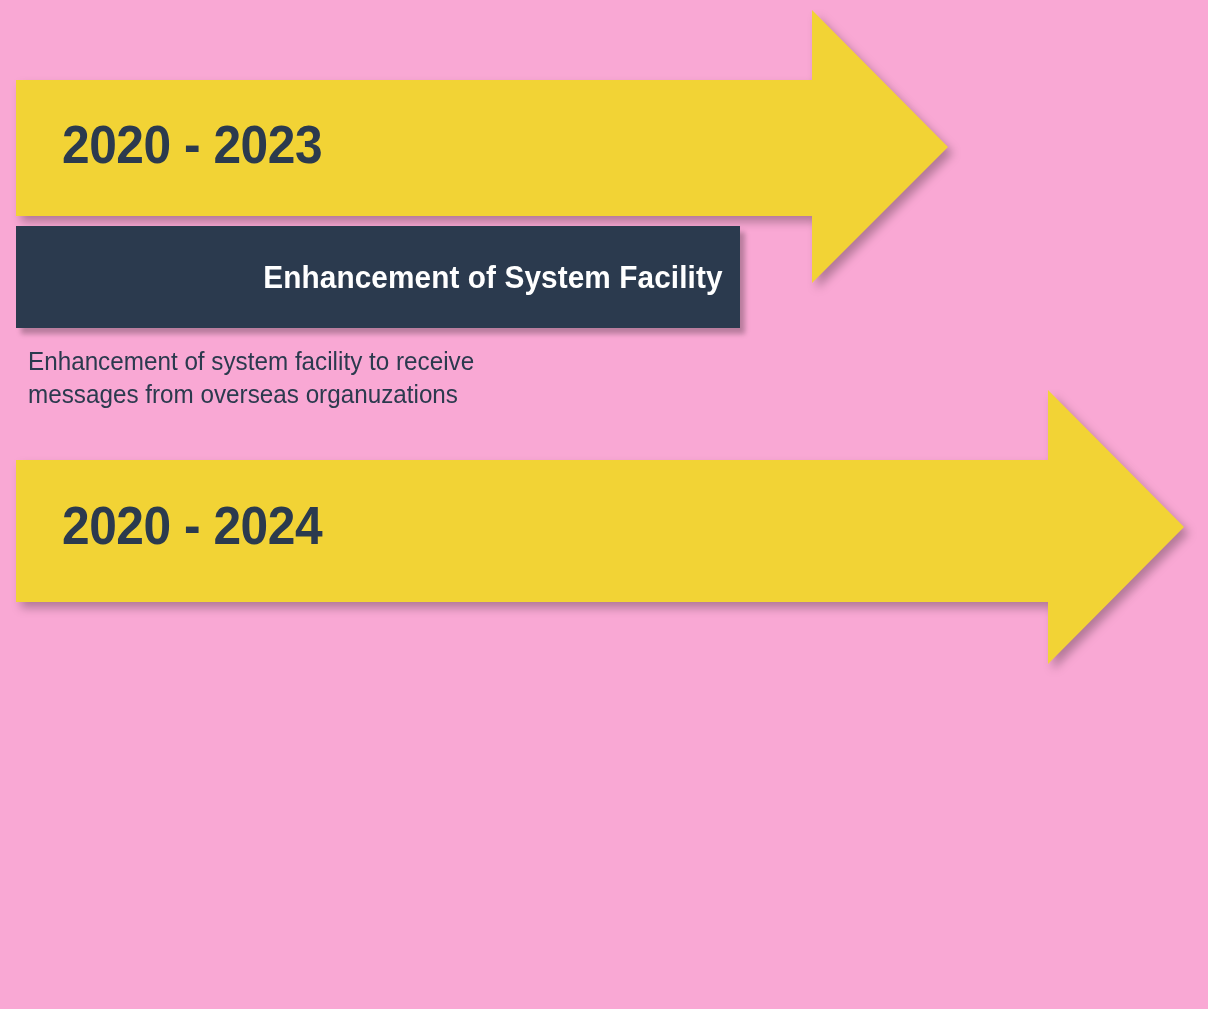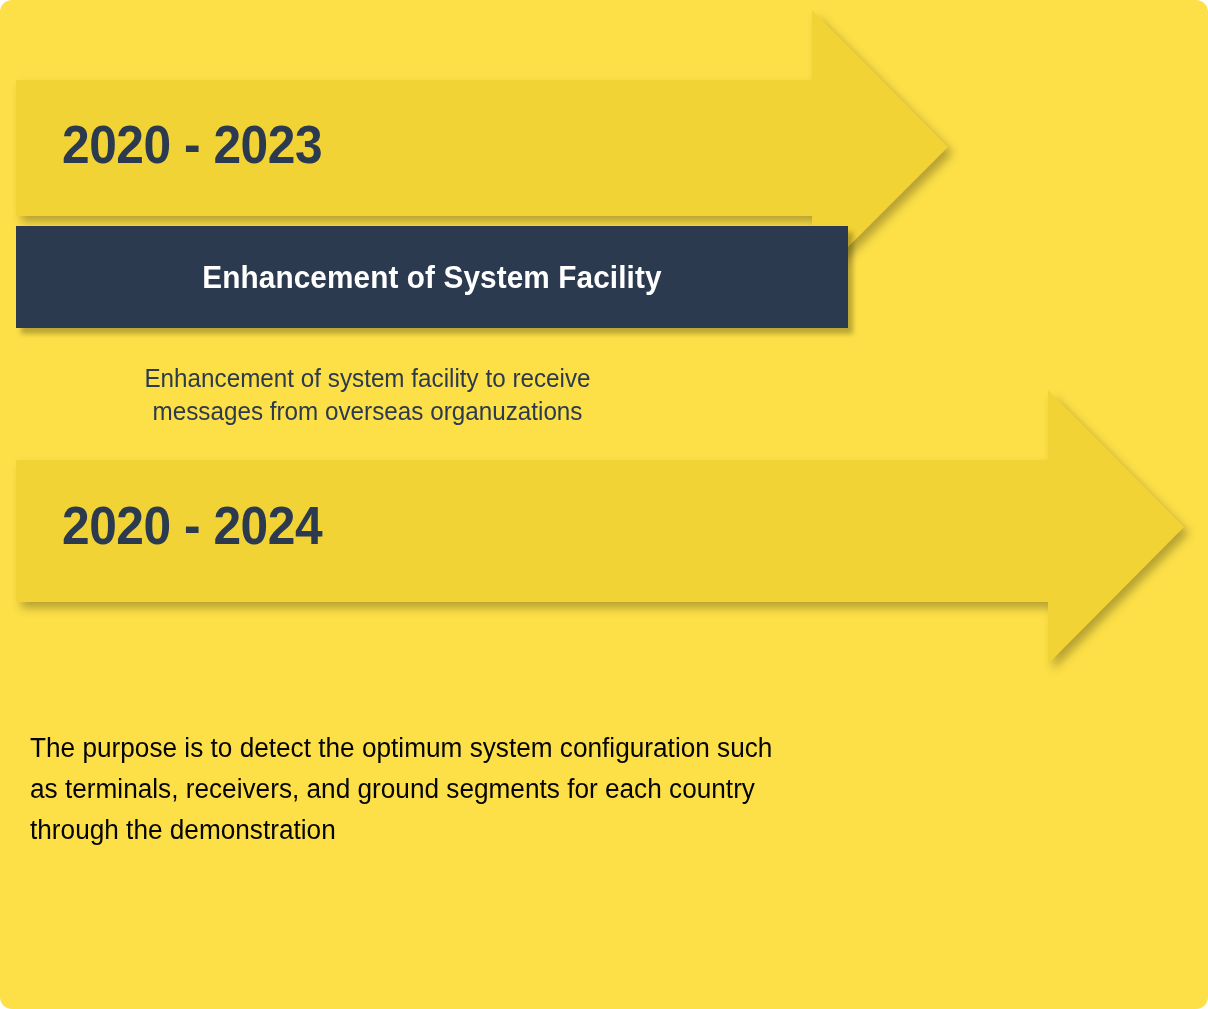--- a/index.html
+++ b/index.html
@@ -80,50 +80,45 @@
     transform: scaleX(0.97);
     transform-origin: left top;
   }
   .para-gap {
     height: 38px;
   }
 </style>
 </head>
 <body>
 
-<div id="canvas" style="background: #fde047; border-radius: 12px;">
+<div id="canvas" style="background: #f9a8d4;">
 
   <div class="arrow-wrap" style="left:16px; top:8px; width:940px; height:278px;">
     <svg class="arrow-svg" width="940" height="278" viewBox="0 0 940 278" xmlns="http://www.w3.org/2000/svg" aria-hidden="true">
       <polygon points="0,72 796,72 796,2 932,139 796,275 796,208 0,208" fill="#F2D335"></polygon>
     </svg>
   </div>
 
   <div class="year-label" style="left: 62px; top: 113px; font-size: 54px; color: rgb(43, 58, 78);">2020 - 2023</div>
 
-  <div class="title-bar" style="left: 16px; top: 226px; width: 832px; height: 102px; background: rgb(43, 58, 78);">
+  <div class="title-bar" style="left: 16px; top: 226px; width: 724px; height: 102px; background: rgb(43, 58, 78); justify-content: flex-end;">
     <span class="title-bar-text" style="font-size: 32px; color: rgb(255, 255, 255);">Enhancement of System Facility</span>
   </div>
 
-  <div class="desc-block desc-navy" style="left: 28px; top: 362px; width: 700px; color: rgb(43, 58, 78); text-align: center;">
+  <div class="desc-block desc-navy" style="left: 28px; top: 345px; width: 700px; color: rgb(43, 58, 78);">
     <div class="desc-line">Enhancement of system facility to receive</div>
     <div class="desc-line">messages from overseas organuzations</div>
   </div>
 
   <div class="arrow-wrap" style="left:16px; top:388px; width:1180px; height:280px;">
     <svg class="arrow-svg" width="1180" height="280" viewBox="0 0 1180 280" xmlns="http://www.w3.org/2000/svg" aria-hidden="true">
       <polygon points="0,72 1032,72 1032,2 1168,139 1032,276 1032,214 0,214" fill="#F2D335"></polygon>
     </svg>
   </div>
 
   <div class="year-label" style="left: 62px; top: 494px; font-size: 54px; color: rgb(43, 58, 78);">2020 - 2024</div>
 
 
   <div class="desc-block desc-black" style="left: 30px; top: 728px; width: 1040px; color: rgb(5, 5, 5);">
-    <div>
-      <div class="desc-line">The purpose is to detect the optimum system configuration such</div>
-      <div class="desc-line">as terminals, receivers, and ground segments for each country</div>
-      <div class="desc-line">through the demonstration</div>
-    </div>
     <div class="para-gap"></div>
   </div>
 
 </div>
 
 </body></html>

